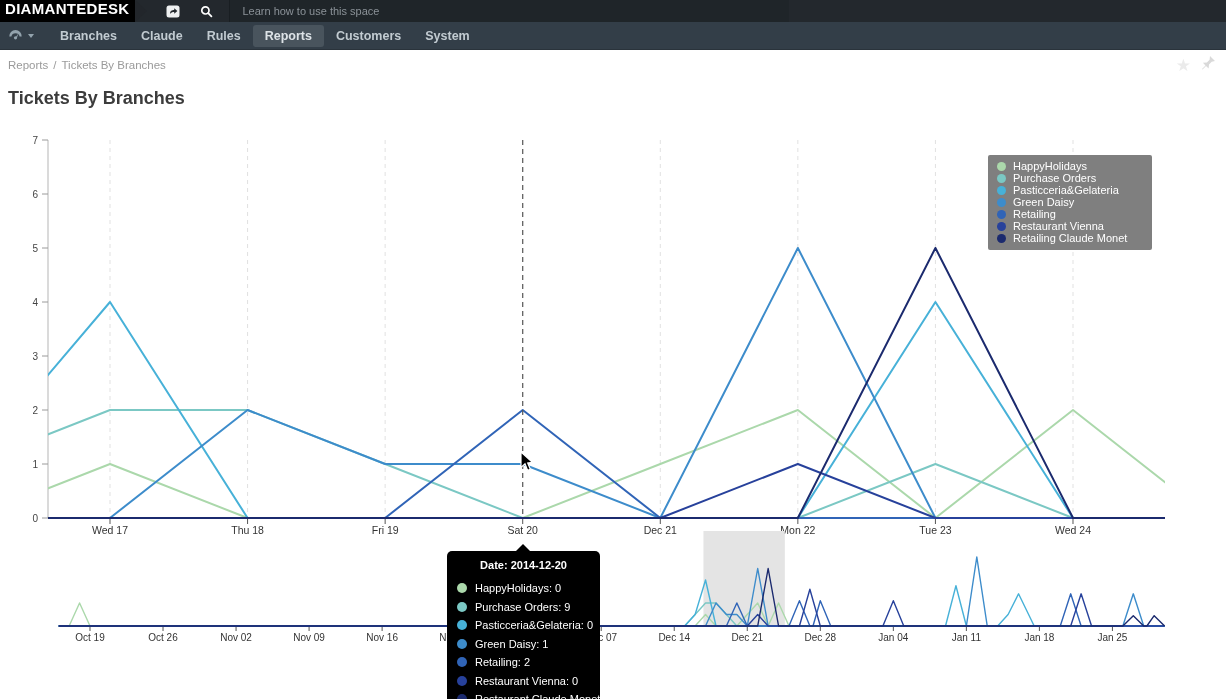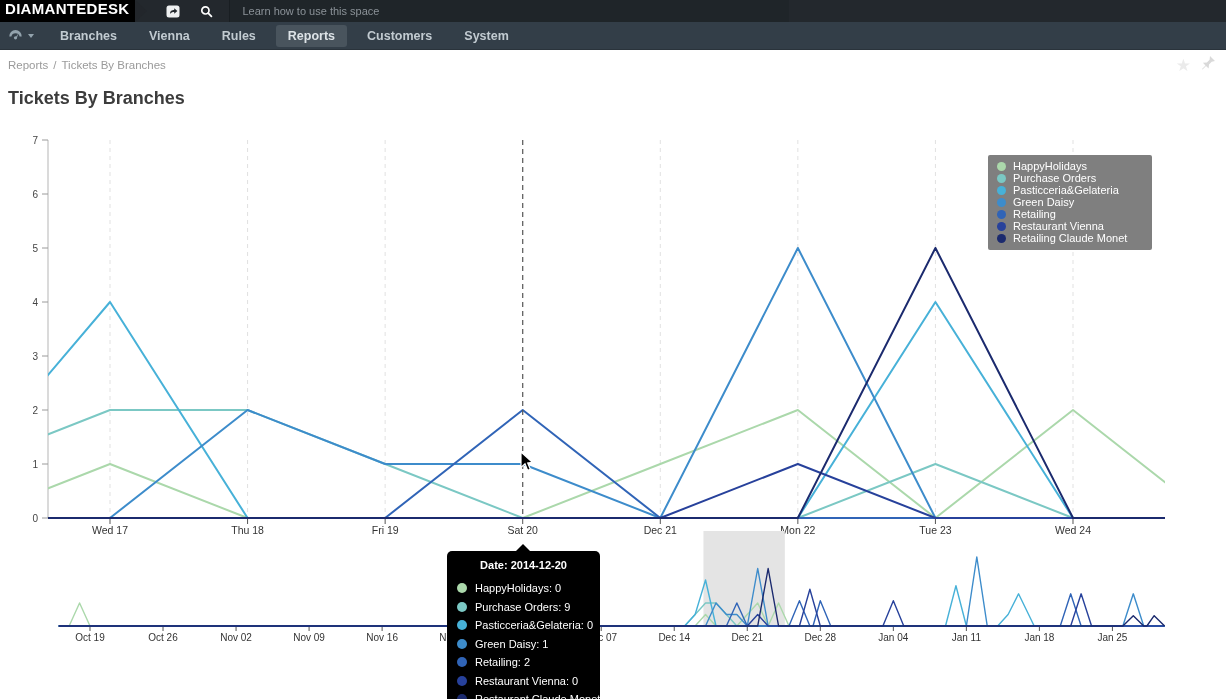--- a/index.html
+++ b/index.html
@@ -25,21 +25,21 @@
   .user { color:#fff; font-size:12.5px; font-weight:bold; display:flex; align-items:center; cursor:pointer; }
   .caret { width:0; height:0; border-left:4px solid transparent; border-right:4px solid transparent;
            border-top:4px solid #cfd6da; margin-left:6px; }
 
   
   .mainnav { position:absolute; left:0; top:22px; width:1226px; height:28px; background:#333e48;
              display:flex; align-items:center; border-bottom:1px solid #2a333b; }
   .gauge-wrap { display:flex; align-items:center; margin:0 14px 0 8px; cursor:pointer; }
   .gauge-caret { width:0; height:0; border-left:3.5px solid transparent; border-right:3.5px solid transparent;
                  border-top:4px solid #93a3ad; margin-left:5px; }
-  .nav-items { display:flex; align-items:center; list-style:none; gap:8px; }
+  .nav-items { display:flex; align-items:center; list-style:none; }
   .nav-item { color:#c2cbd1; font-size:12.5px; font-weight:bold; padding:4px 12px; border-radius:3px;
               cursor:pointer; white-space:nowrap; }
   .nav-item.active { background:#49545d; color:#dde3e7; }
 
   
   .crumb-row { position:absolute; left:0; top:50px; width:1226px; height:30px; background:#fff;
                display:flex; align-items:center; }
   .crumbs { margin-left:8px; font-size:11.5px; color:#9a9a9a; display:flex; gap:5px; }
   .crumb-link { cursor:pointer; }
   .crumb-actions { margin-left:auto; margin-right:10px; display:flex; align-items:center; gap:10px; }
@@ -99,21 +99,21 @@
   <span class="gauge-wrap">
     <svg width="15" height="13" viewBox="0 0 15 13">
       <path d="M7.5 1 A6.2 6.2 0 0 1 13.7 7.6 L11.6 7.6 A4.2 4.2 0 0 0 3.4 7.6 L1.3 7.6 A6.2 6.2 0 0 1 7.5 1 Z" fill="#93a3ad"></path>
       <path d="M7.5 8.6 L10.6 4.2 L8.6 9.4 Z" fill="#93a3ad"></path>
       <circle cx="7.5" cy="8.8" r="1.6" fill="#93a3ad"></circle>
     </svg>
     <span class="gauge-caret"></span>
   </span>
   <ul class="nav-items">
       <li class="nav-item">Branches</li>
-      <li class="nav-item">Vienna</li>
+      <li class="nav-item">Claude</li>
       <li class="nav-item">Rules</li>
       <li class="nav-item active">Reports</li>
       <li class="nav-item">Customers</li>
       <li class="nav-item">System</li>
     </ul>
 </div>
 
 <div class="crumb-row">
   <div class="crumbs">
     <span class="crumb-link">Reports</span>

